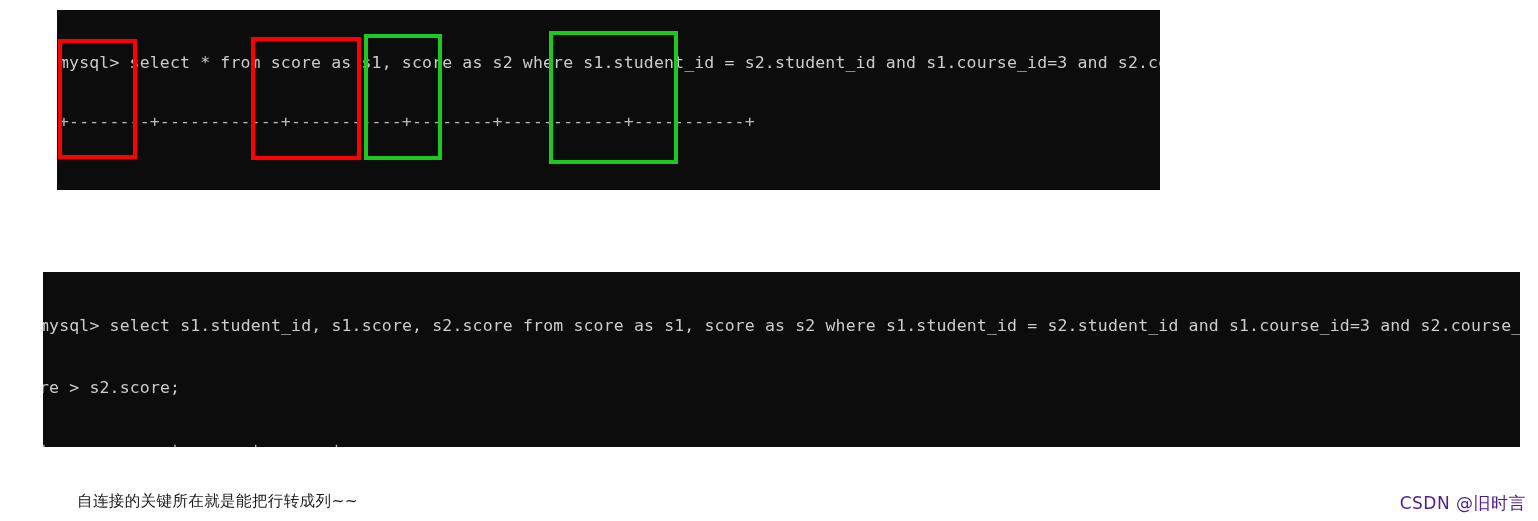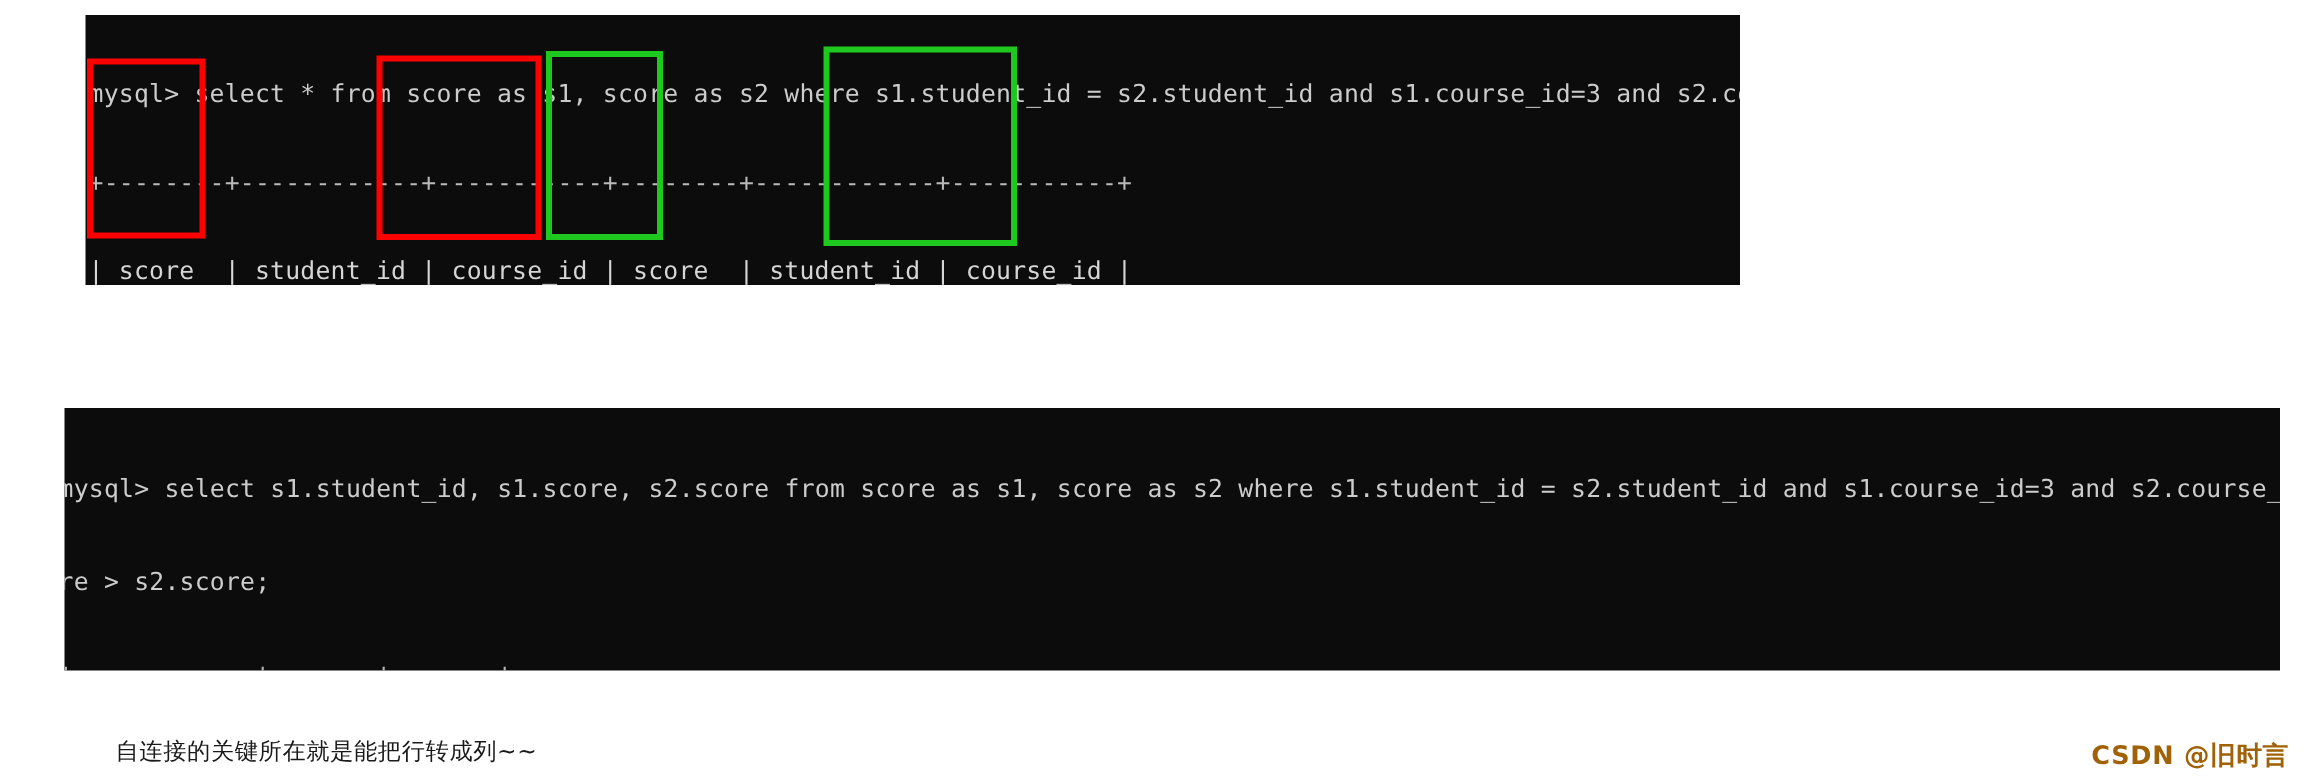--- a/index.html
+++ b/index.html
@@ -87,33 +87,31 @@
     white-space: nowrap;
   }
 
   
   #watermark {
     position: absolute;
     right: 12px;
     bottom: 6px;
     font-family: "DejaVu Sans", "Liberation Sans", sans-serif;
     font-size: 17px;
-    color: #a16207;
+    color: #4c1d95;
     letter-spacing: 0.5px;
     white-space: nowrap;
-    font-weight: bold;
   }
 </style>
 </head>
 <body>
 
 <div class="terminal" id="terminal-one">
   <span class="term-line">mysql&gt; select * from score as s1, score as s2 where s1.student_id = s2.student_id and s1.course_id=3 and s2.course_id=1;</span>
   <span class="term-line rule">+--------+------------+-----------+--------+------------+-----------+</span>
-  <span class="term-line cell-text">| score  | student_id | course_id | score  | student_id | course_id |</span>
   
   
   
   
   
   
 </div>
 
 <div class="hl hl-red" id="hl-red-score"></div>
 <div class="hl hl-red" id="hl-red-course"></div>

